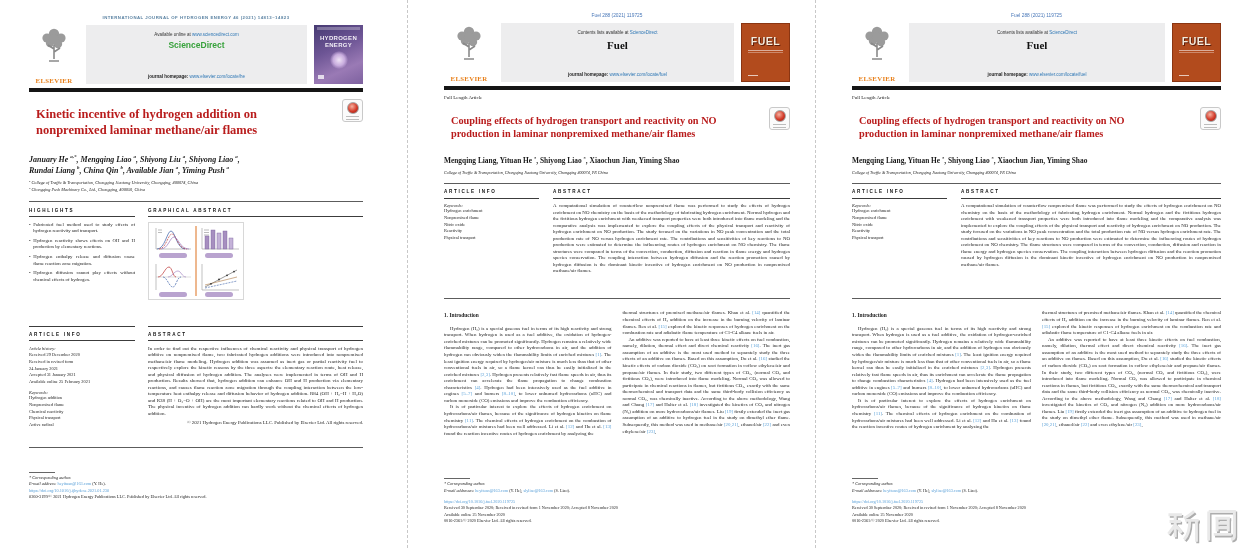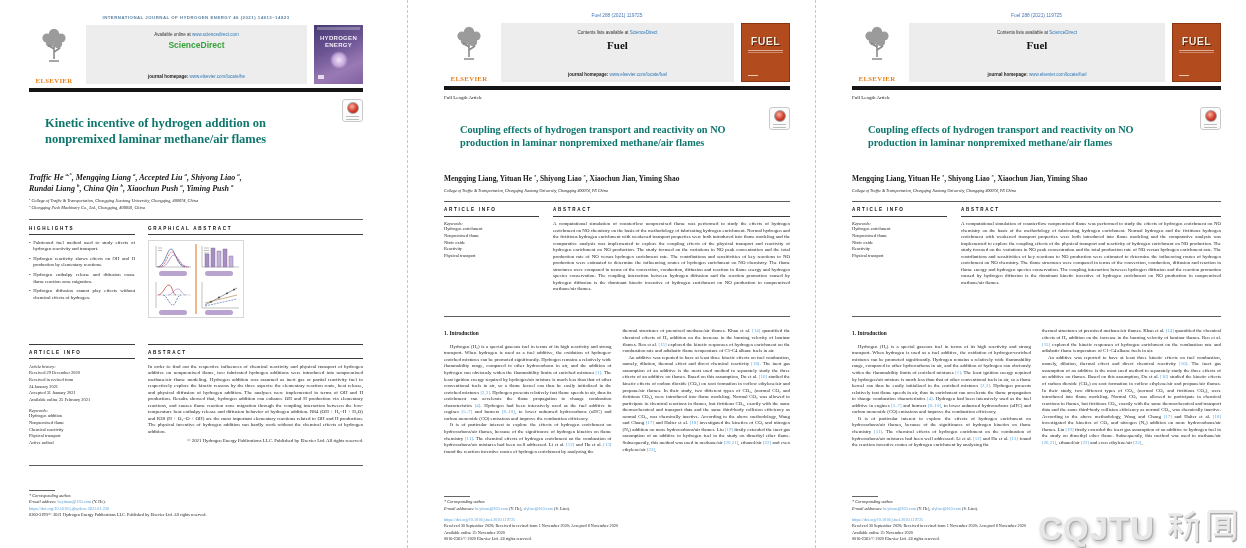--- a/index.html
+++ b/index.html
@@ -41,21 +41,21 @@
   .fuel-word{margin-top:11px;text-align:center;font:800 10.5px "Liberation Sans",sans-serif;color:#f6ecdc;
              letter-spacing:.5px;text-shadow:1px 1px 0 #5e1d08,-0.5px -0.5px 0 #5e1d08;}
   .fuel-line{height:1px;background:rgba(255,255,255,.55);margin:2.5px 6px 0;}
   .fuel-line.s{margin-top:1.5px;background:rgba(255,255,255,.35);}
   .fuel-bot{position:absolute;bottom:5px;left:6px;width:10px;height:1.5px;background:rgba(255,255,255,.7);}
 
   .black-bar{height:4px;background:#151515;margin-top:4px;}
   .fla{margin-top:5px;font-size:5px;color:#222;}
 
   .title-row{display:flex;justify-content:space-between;align-items:flex-start;margin-top:7px;}
-  h1{margin:16px;font-weight:700;color:#0f766e;}
+  h1{margin:7px;font-weight:700;color:#b91c1c;}
   .p1 h1{font-size:12.5px;line-height:1.28;width:276px;}
   .p2 h1,.p3 h1{font-size:10.3px;line-height:1.3;width:302px;}
 
   .check-badge{width:21px;height:23px;border:1px solid #c9c9c9;border-radius:3px;background:#fbfbfb;flex:none;
                display:flex;flex-direction:column;align-items:center;padding-top:2px;box-sizing:border-box;}
   .cb-circle{width:10px;height:10px;border-radius:50%;border:1px solid #a7a7a7;
              background:radial-gradient(circle at 40% 35%,#f7b1a0,#d33b2a 55%,#8f1c12);}
   .cb-line{width:13px;height:1.5px;background:#bdbdbd;margin-top:1.6px;}
 
   .authors{margin-top:9px;font-size:8px;font-weight:700;font-style:italic;line-height:1.4;color:#1a1a1a;}
@@ -153,22 +153,22 @@
       <div class="title-row">
         <h1>Kinetic incentive of hydrogen addition on nonpremixed laminar methane/air flames</h1>
         <div class="check-badge">
           <div class="cb-circle"></div>
           <div class="cb-line"></div>
             <div class="cb-line"></div>
         </div>
       </div>
 
       <div class="authors">
-        <span>Traffic He </span><sup>a,*</sup><span>, Mengqing Liang </span><sup>a</sup><span>, Accepted Liu </span><sup>a</sup><span>, Shiyong Liao </span><sup>a</sup><span>,</span><br>
-        <span>Rundai Liang </span><sup>b</sup><span>, China Qin </span><sup>b</sup><span>, Xiaochun Push </span><sup>a</sup><span>, Yiming Push </span><sup>a</sup>
+        <span>January He </span><sup>a,*</sup><span>, Mengqing Liao </span><sup>a</sup><span>, Shiyong Liu </span><sup>a</sup><span>, Shiyong Liao </span><sup>a</sup><span>,</span><br>
+        <span>Rundai Liang </span><sup>b</sup><span>, China Qin </span><sup>b</sup><span>, Available Jian </span><sup>a</sup><span>, Yiming Push </span><sup>a</sup>
       </div>
 
       <div class="affils">
         <div><sup>a</sup><span> College of Traffic &amp; Transportation, Chongqing Jiaotong University, Chongqing, 400074, China</span></div>
         <div><sup>b</sup><span> Chongqing Push Machinery Co., Ltd., Chongqing, 400050, China</span></div>
       </div>
 
       <hr class="rule">
 
       <div class="cols">
@@ -474,21 +474,20 @@
         <div class="fn-gap"></div>
         <div class="fn-blue">https://doi.org/10.1016/j.fuel.2020.119725</div>
         <div>Received 30 September 2020; Received in revised form 1 November 2020; Accepted 8 November 2020</div>
         <div>Available online 25 November 2020</div>
         <div>0016-2361/© 2020 Elsevier Ltd. All rights reserved.</div>
       </div>
     </div>
     </div>
 
   <div class="wm">
-    <span class="wm-latin">CQJTU</span>
     <svg class="wm-cjk" width="76" height="36" viewBox="0 0 68 32">
 
       <g transform="translate(1.2,1.4)" stroke="#adadad" stroke-width="2.6" fill="none" stroke-linecap="butt">
         <path d="M4 6 h12 M5 12 h10 M10 6 v20 M10 15 l-6 8 M10 15 l6 7 M27 3 q-6 5 -9 6 M19 11 h12 M23 11 q0 12 -5 17 M29 11 v19"></path>
         <g transform="translate(36,0)">
           <path d="M4 3 v26 M4 3 h23 v22 q0 3 -3 3 M10 9 h13 M11.5 9 v12 M21.5 9 v12 M11.5 13.5 h10 M11.5 17.5 h10 M8.5 23.5 h16"></path>
         </g>
       </g>
 
       <g stroke="#e9e9e9" stroke-width="2.6" fill="none" stroke-linecap="butt">

